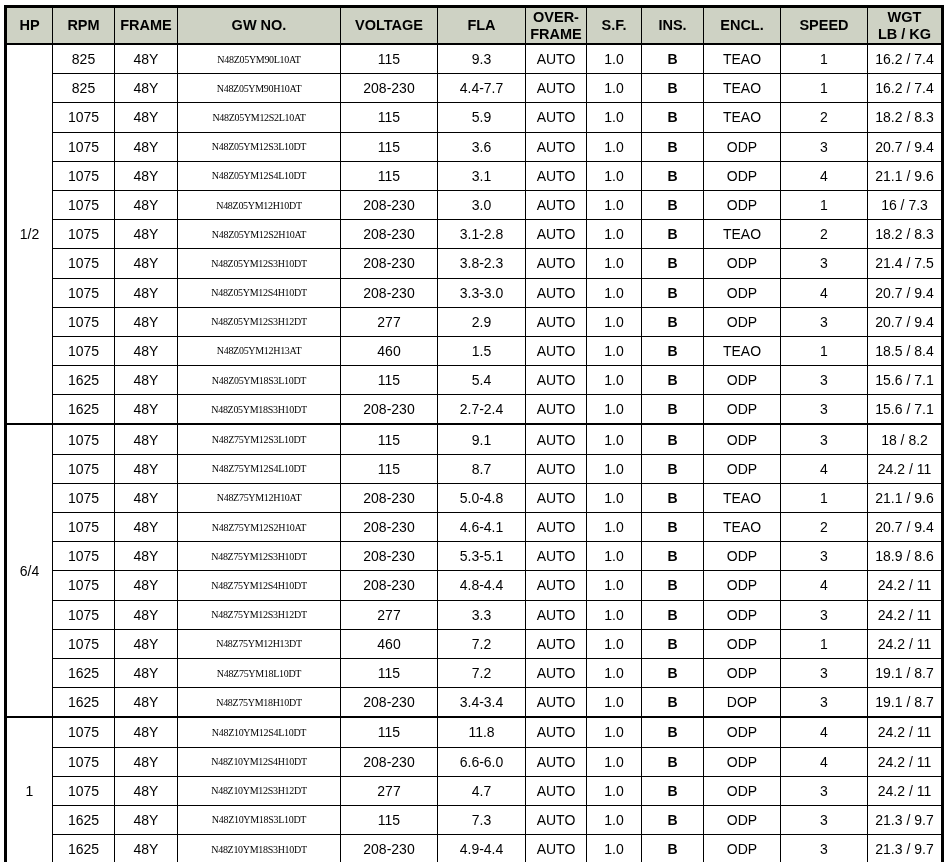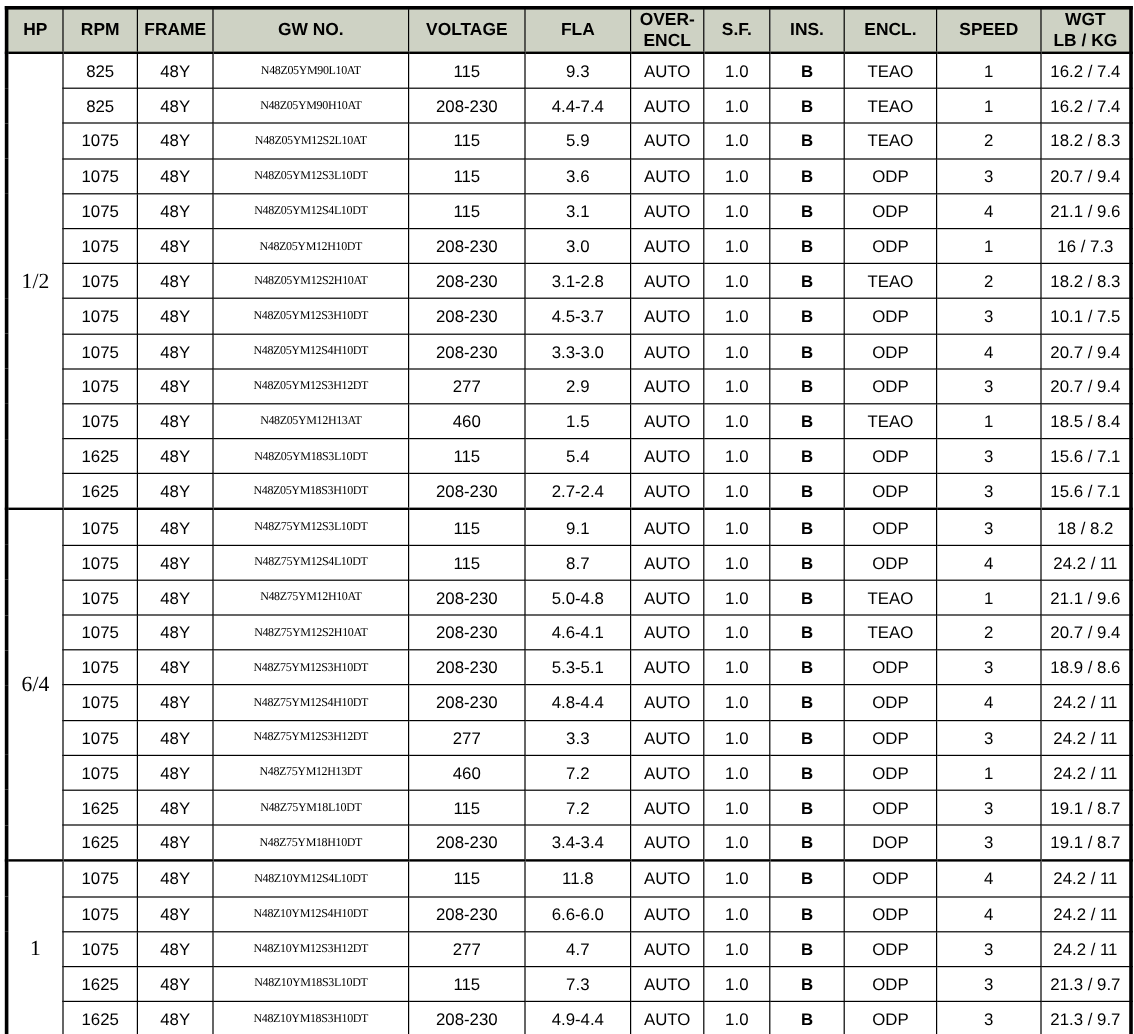--- a/index.html
+++ b/index.html
@@ -63,22 +63,21 @@
   }
   tbody td.cell-gw-no {
     font-size: 10px;
     letter-spacing: -0.3px;
     font-family: Liberation Serif, serif;
   }
   tbody td.cell-ins {
     font-weight: bold;
   }
   tbody td.cell-hp {
-    font-size: 18px;
-    font-family: Liberation Serif, serif;
+    font-size: 14px;
   }
   tr.section-start td {
     border-top: 2.5px solid #000;
   }
 </style>
 </head>
 <body>
 
 <div class="table-wrap">
   <table class="spec">
@@ -98,21 +97,21 @@
     </colgroup>
     <thead>
       <tr>
           <th>HP</th>
           <th>RPM</th>
           <th>FRAME</th>
           <th>GW NO.</th>
           <th>VOLTAGE</th>
           <th>FLA</th>
           <th>OVER-
-ENCL</th>
+FRAME</th>
           <th>S.F.</th>
           <th>INS.</th>
           <th>ENCL.</th>
           <th>SPEED</th>
           <th>WGT
 LB / KG</th>
         </tr>
     </thead>
     <tbody>
         <tr class="section-start">
@@ -127,21 +126,21 @@
           <td class="cell-ins">B</td>
           <td class="cell-encl">TEAO</td>
           <td class="cell-speed">1</td>
           <td class="cell-wgt">16.2 / 7.4</td>
         </tr>
         <tr>
           <td class="cell-rpm">825</td>
           <td class="cell-frame">48Y</td>
           <td class="cell-gw-no">N48Z05YM90H10AT</td>
           <td class="cell-voltage">208-230</td>
-          <td class="cell-fla">4.4-7.4</td>
+          <td class="cell-fla">4.4-7.7</td>
           <td class="cell-overload">AUTO</td>
           <td class="cell-sf">1.0</td>
           <td class="cell-ins">B</td>
           <td class="cell-encl">TEAO</td>
           <td class="cell-speed">1</td>
           <td class="cell-wgt">16.2 / 7.4</td>
         </tr>
         <tr>
           <td class="cell-rpm">1075</td>
           <td class="cell-frame">48Y</td>
@@ -205,27 +204,27 @@
           <td class="cell-ins">B</td>
           <td class="cell-encl">TEAO</td>
           <td class="cell-speed">2</td>
           <td class="cell-wgt">18.2 / 8.3</td>
         </tr>
         <tr>
           <td class="cell-rpm">1075</td>
           <td class="cell-frame">48Y</td>
           <td class="cell-gw-no">N48Z05YM12S3H10DT</td>
           <td class="cell-voltage">208-230</td>
-          <td class="cell-fla">4.5-3.7</td>
-          <td class="cell-overload">AUTO</td>
-          <td class="cell-sf">1.0</td>
-          <td class="cell-ins">B</td>
-          <td class="cell-encl">ODP</td>
-          <td class="cell-speed">3</td>
-          <td class="cell-wgt">10.1 / 7.5</td>
+          <td class="cell-fla">3.8-2.3</td>
+          <td class="cell-overload">AUTO</td>
+          <td class="cell-sf">1.0</td>
+          <td class="cell-ins">B</td>
+          <td class="cell-encl">ODP</td>
+          <td class="cell-speed">3</td>
+          <td class="cell-wgt">21.4 / 7.5</td>
         </tr>
         <tr>
           <td class="cell-rpm">1075</td>
           <td class="cell-frame">48Y</td>
           <td class="cell-gw-no">N48Z05YM12S4H10DT</td>
           <td class="cell-voltage">208-230</td>
           <td class="cell-fla">3.3-3.0</td>
           <td class="cell-overload">AUTO</td>
           <td class="cell-sf">1.0</td>
           <td class="cell-ins">B</td>

